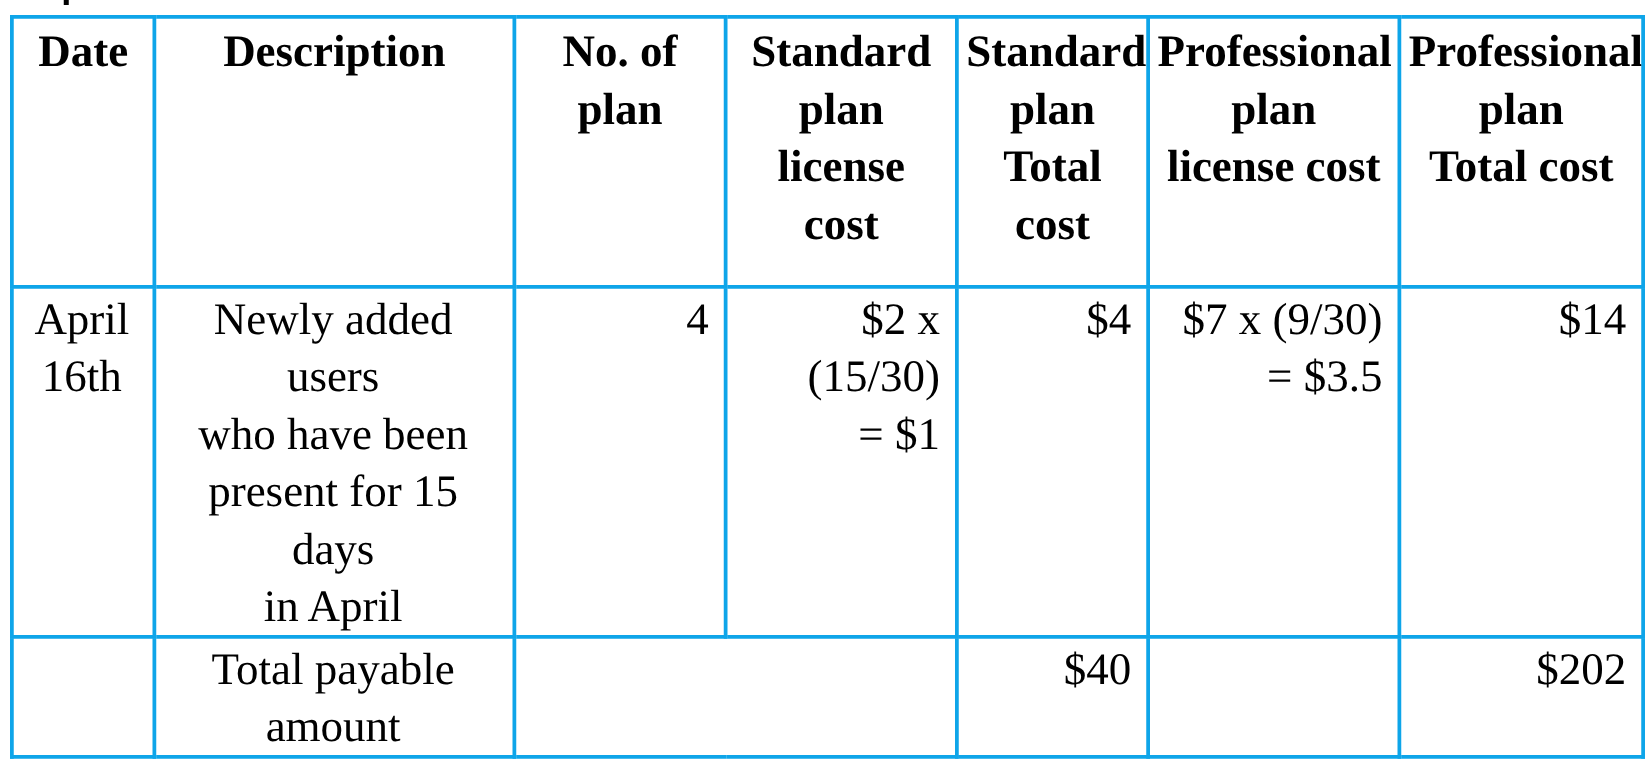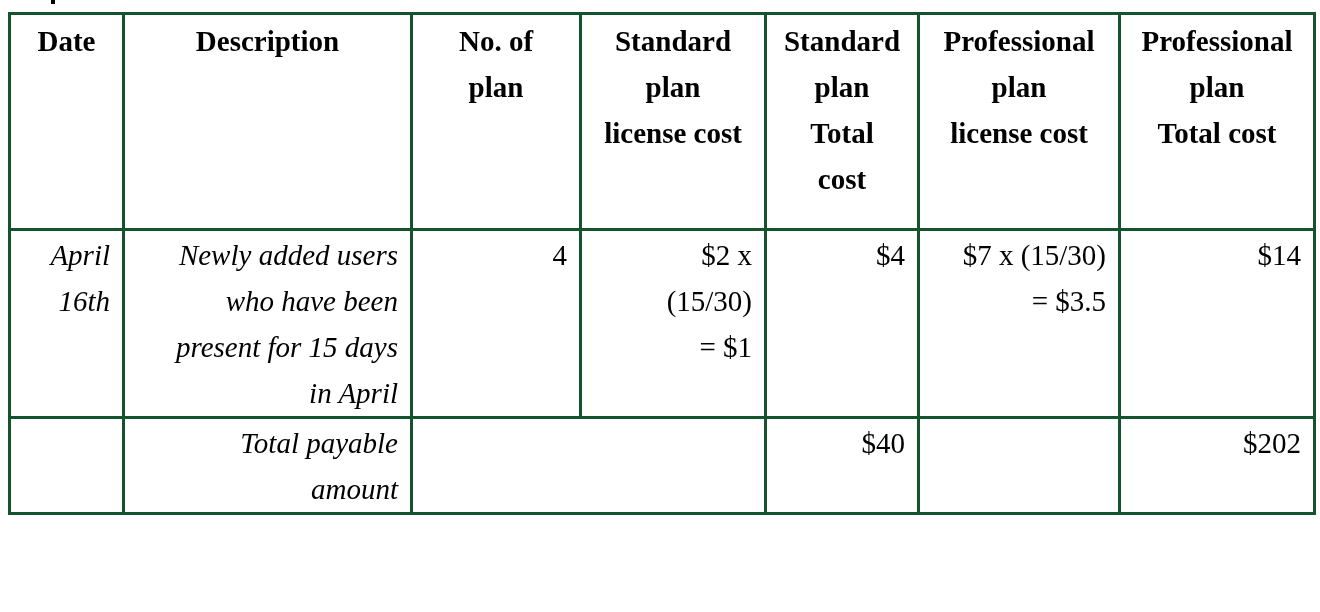--- a/index.html
+++ b/index.html
@@ -17,35 +17,35 @@
     background: #000;
   }
   table.billing-table {
     position: absolute;
     left: 8px; top: 12px;
     border-collapse: collapse;
     table-layout: fixed;
     width: 1305px;
   }
   .billing-table th, .billing-table td {
-    border: 3px solid #14532d;
+    border: 3px solid #0ea5e9;
     vertical-align: top;
     white-space: pre-line;
-    font-size: 29px;
+    font-size: 36px;
     line-height: 46px;
     color: #000000;
     padding: 1px 12px 0 10px;
     overflow: hidden;
   }
   .billing-table th {
     font-weight: bold;
     text-align: center;
     padding: 3px 6px 0 6px;
   }
-  .cell-left  { text-align: right; font-style: italic; }
+  .cell-left  { text-align: center; }
   .cell-num   { text-align: right; }
 </style>
 </head>
 <body>
 
 <div class="artifact"></div>
 
 <table class="billing-table">
   <colgroup>
     <col style="width:114px">
@@ -82,21 +82,21 @@
 16th</td>
       <td class="cell-left">Newly added users
 who have been
 present for 15 days
 in April</td>
       <td class="cell-num">4</td>
       <td class="cell-num">$2 x
 (15/30)
 = $1</td>
       <td class="cell-num">$4</td>
-      <td class="cell-num">$7 x (15/30)
+      <td class="cell-num">$7 x (9/30)
 = $3.5</td>
       <td class="cell-num">$14</td>
     </tr>
 
 
     <tr style="height:94px">
       <td class="cell-left"></td>
       <td class="cell-left">Total payable
 amount</td>
       <td class="cell-num" colspan="2"></td>

